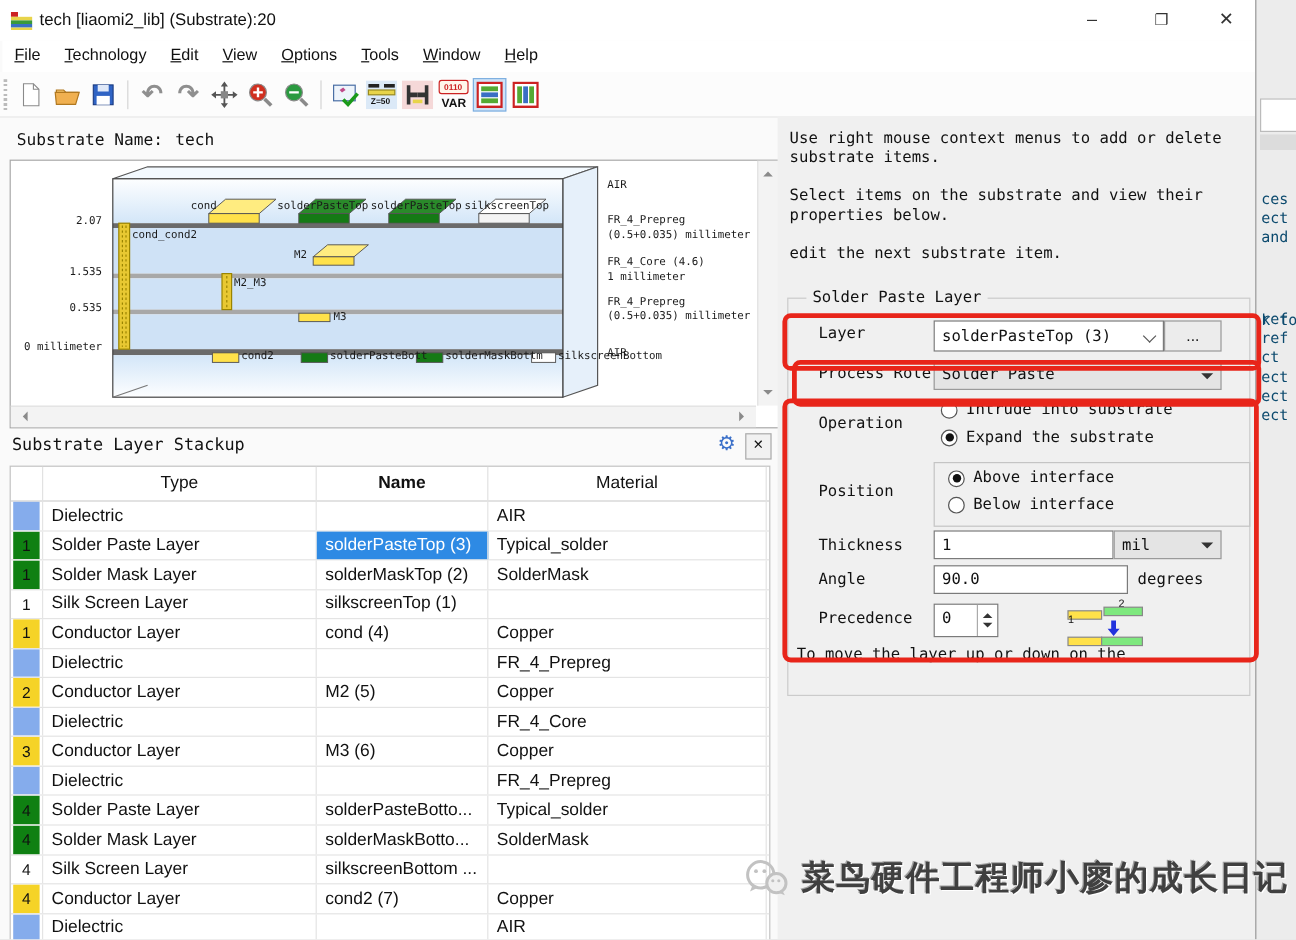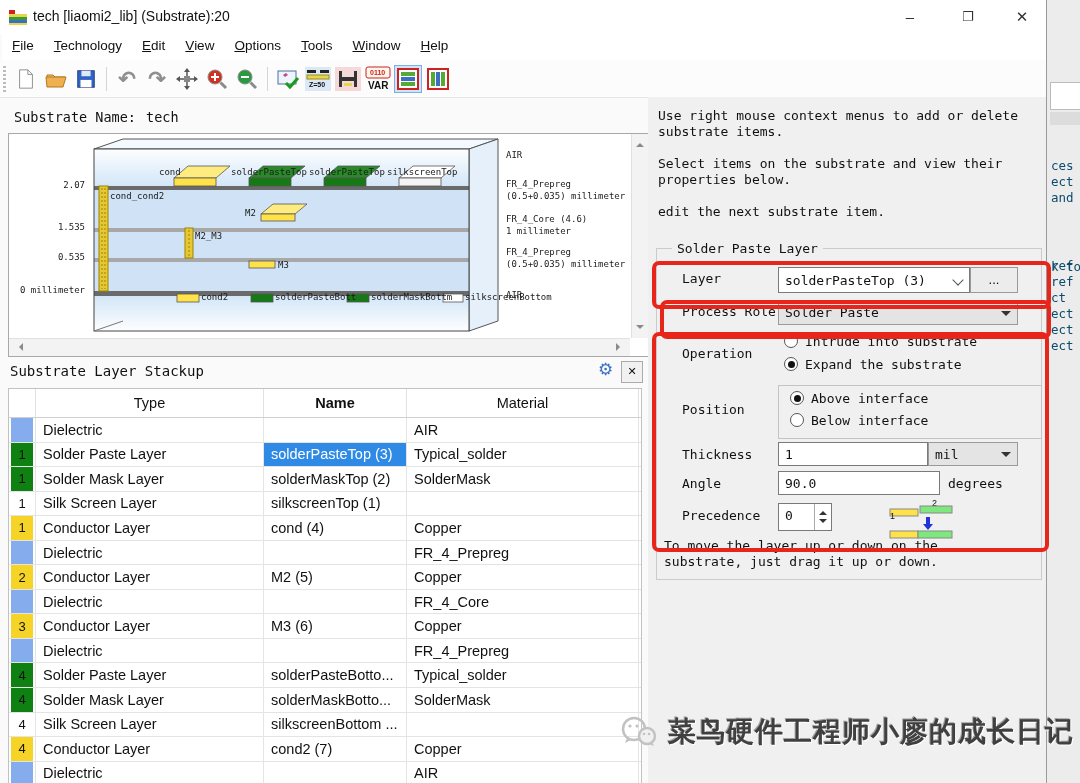--- a/index.html
+++ b/index.html
@@ -89,21 +89,21 @@
          font-family:"DejaVu Sans Mono",monospace;display:flex;align-items:center;padding-left:6px;}
   .combo .chev{position:absolute;right:7px;top:8px;width:7px;height:7px;border-right:1.5px solid #555;
                border-bottom:1.5px solid #555;transform:rotate(45deg);}
   .combo.gray{background:#e4e4e4;border:1px solid #9a9a9a;}
   .tri-dn{position:absolute;right:6px;top:10px;width:0;height:0;border:5px solid transparent;
           border-top-color:#333;}
   .browse-btn{position:absolute;background:#ececec;border:1px solid #9a9a9a;font-size:13px;
               text-align:center;}
   .field{position:absolute;background:#fff;border:1px solid #7a7a7a;font-size:13px;
          font-family:"DejaVu Sans Mono",monospace;display:flex;align-items:center;padding-left:6px;}
-  .radio-row{position:absolute;display:flex;gap:7px;}
+  .radio-row{position:absolute;display:flex;align-items:center;gap:7px;}
   .radio{width:12px;height:12px;border:1px solid #555;border-radius:50%;background:#fff;flex:none;}
   .radio.sel{position:relative;}
   .radio.sel::after{content:'';position:absolute;left:2.5px;top:2.5px;width:7px;height:7px;
                     background:#111;border-radius:50%;}
   .rlabel{font-size:13px;font-family:"DejaVu Sans Mono",monospace;white-space:nowrap;}
   .pos-box{position:absolute;left:130px;top:288px;width:262px;height:52px;border:1px solid #c4c4c4;}
   .spinner{position:absolute;left:130px;top:406px;width:52px;height:26px;background:#fff;
            border:1px solid #7a7a7a;}
   .spin-val{position:absolute;left:6px;top:4px;font-size:13px;font-family:"DejaVu Sans Mono",monospace;}
   .spin-btns{position:absolute;right:0;top:0;width:16px;height:100%;border-left:1px solid #aaa;}
@@ -611,21 +611,20 @@
       <rect x="2" y="12" width="28" height="7" fill="#ffe14a" stroke="#888"></rect>
       <rect x="32" y="9" width="32" height="7" fill="#7ee87e" stroke="#888"></rect>
       <text x="2" y="22" font-size="9" fill="#111">1</text>
       <path d="M38 20v7h-3l5 6 5-6h-3v-7z" fill="#2233dd"></path>
       <rect x="2" y="34" width="28" height="7" fill="#ffe14a" stroke="#888"></rect>
       <rect x="30" y="34" width="34" height="7" fill="#7ee87e" stroke="#888"></rect>
     </svg>
 
     <div class="hint">
         <div>To move the layer up or down on the</div>
-        <div>substrate, just drag it up or down.</div>
       </div>
   </div>
 
   <div class="redbox rb1"></div>
   <div class="redbox rb2"></div>
   <div class="redbox rb3"></div>
 
   <div class="sliver">
     <div class="whitebox"></div>
     <div class="graybox"></div>

